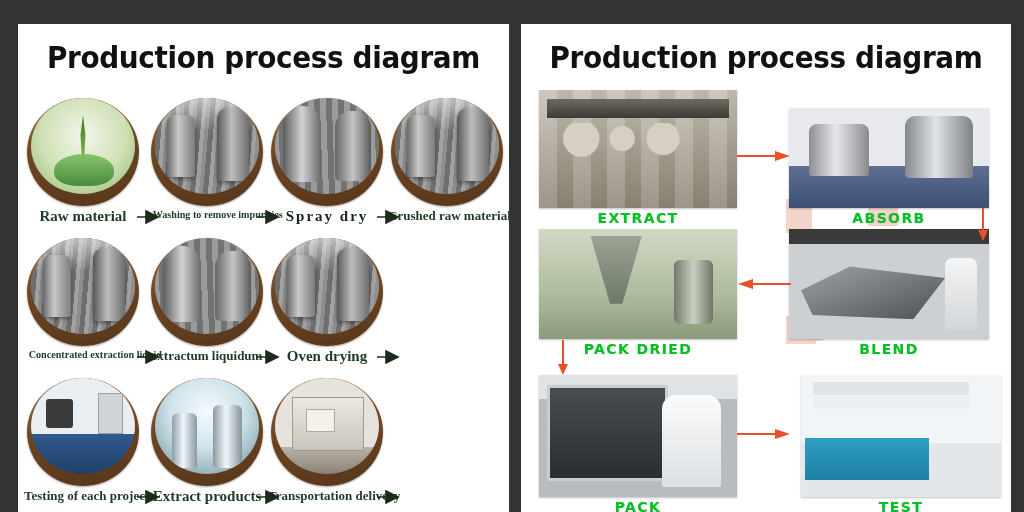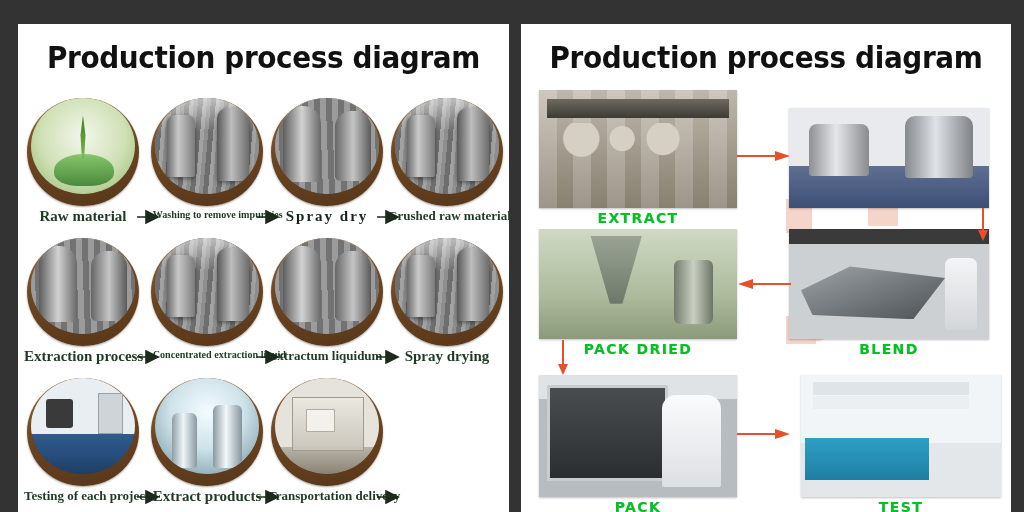--- a/index.html
+++ b/index.html
@@ -385,51 +385,42 @@
               <path d="M1 7 L13 7 M10 1 L22 7 L10 13 Z" fill="#1c2b1c" stroke="#1c2b1c" stroke-width="1.6"></path>
             </svg>
         </div>
       </div>
 
       <div class="row">
         <div class="cell">
           <div class="disc-wrap">
             <div class="disc-ring"></div>
             <div class="disc-img">
+                <div class="scene metal"></div>
+              </div>
+          </div>
+          <div class="step-label sz-sm">Concentrated extraction liquid</div>
+        </div>
+        <div class="cell">
+          <div class="disc-wrap">
+            <div class="disc-ring"></div>
+            <div class="disc-img">
                 <div class="scene metal2"></div>
               </div>
           </div>
-          <div class="step-label sz-lg">Extraction process</div>
+          <div class="step-label sz-md">extractum liquidum</div>
         </div>
         <div class="cell">
           <div class="disc-wrap">
             <div class="disc-ring"></div>
             <div class="disc-img">
                 <div class="scene metal"></div>
               </div>
           </div>
-          <div class="step-label sz-sm">Concentrated extraction liquid</div>
-        </div>
-        <div class="cell">
-          <div class="disc-wrap">
-            <div class="disc-ring"></div>
-            <div class="disc-img">
-                <div class="scene metal2"></div>
-              </div>
-          </div>
-          <div class="step-label sz-md">extractum liquidum</div>
-        </div>
-        <div class="cell">
-          <div class="disc-wrap">
-            <div class="disc-ring"></div>
-            <div class="disc-img">
-                <div class="scene metal"></div>
-              </div>
-          </div>
-          <div class="step-label sz-lg">Spray drying</div>
+          <div class="step-label sz-lg">Oven drying</div>
         </div>
 
         <div class="arrow-sep" style="left:118px">
           <svg width="24" height="14" viewBox="0 0 24 14">
               <path d="M1 7 L13 7 M10 1 L22 7 L10 13 Z" fill="#1c2b1c" stroke="#1c2b1c" stroke-width="1.6"></path>
             </svg>
         </div>
         <div class="arrow-sep" style="left:238px">
           <svg width="24" height="14" viewBox="0 0 24 14">
               <path d="M1 7 L13 7 M10 1 L22 7 L10 13 Z" fill="#1c2b1c" stroke="#1c2b1c" stroke-width="1.6"></path>
@@ -506,20 +497,21 @@
       <div class="photo-cell" style="left:18px; top:0px; width:198px;">
         <div class="photo-box">
             <div class="ph extract"></div>
           </div>
         <div class="photo-cap">EXTRACT</div>
       </div>
       <div class="photo-cell" style="left:268px; top:18px; width:200px;">
         <div class="photo-box" style="height:100px;">
             <div class="ph absorb"></div>
           </div>
+        <div class="photo-cap">ABSORB</div>
       </div>
 
       <div class="photo-cell" style="left:18px; top:139px; width:198px;">
         <div class="photo-box" style="height:110px;">
             <div class="ph spray"></div>
           </div>
         <div class="photo-cap">PACK DRIED</div>
       </div>
       <div class="photo-cell" style="left:268px; top:139px; width:200px;">
         <div class="photo-box" style="height:110px;">

